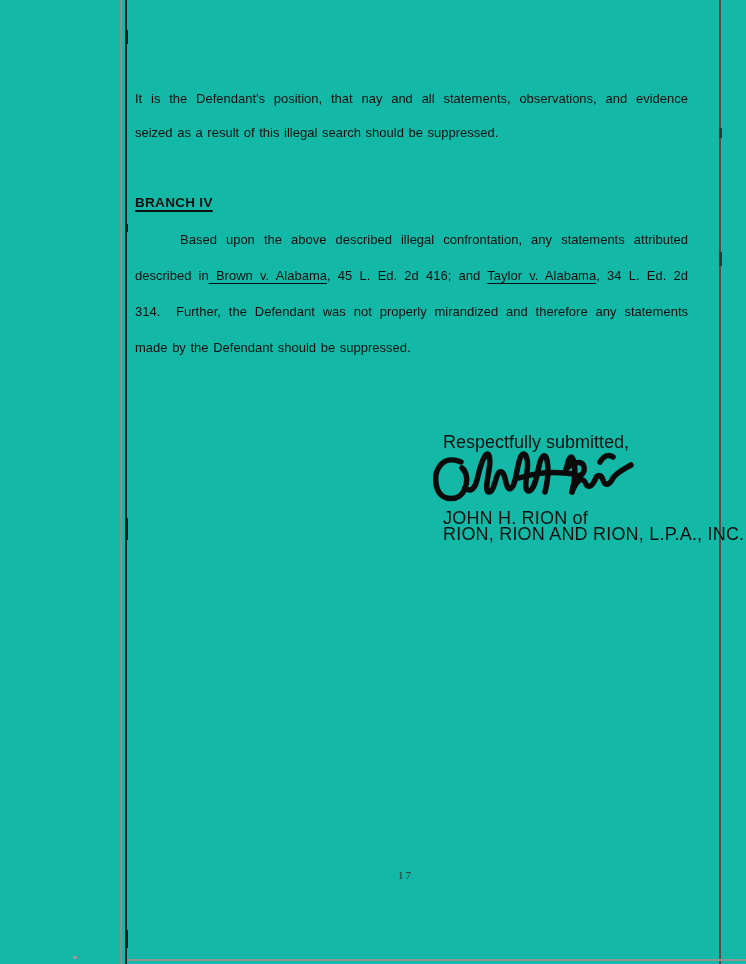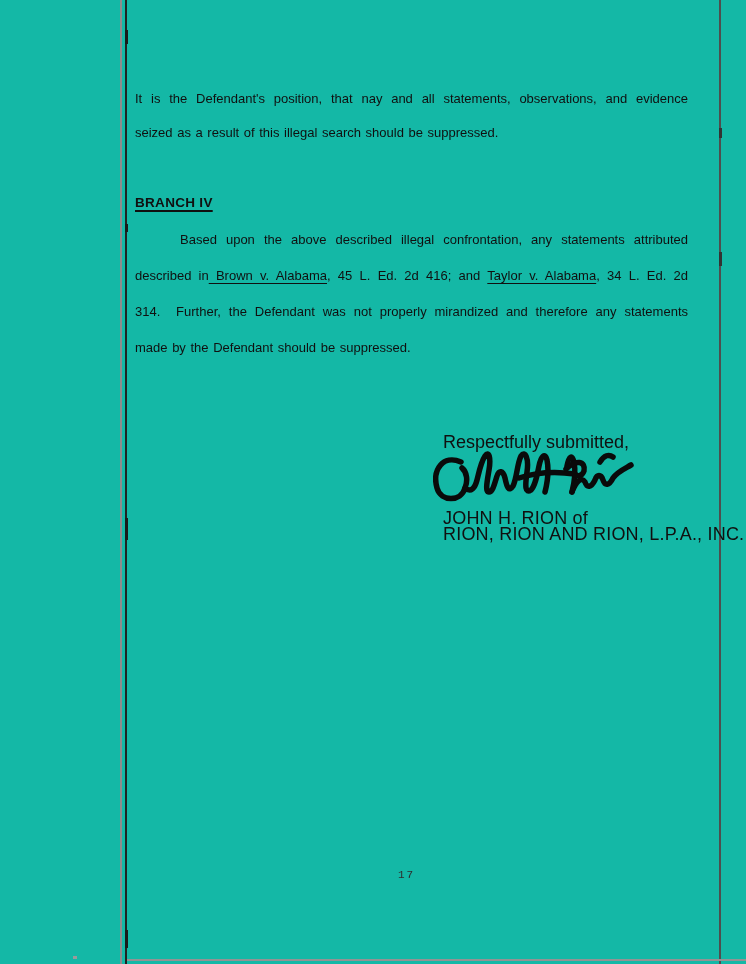--- a/index.html
+++ b/index.html
@@ -50,21 +50,21 @@
 
   
   .sig-block { position: absolute; left: 443px; top: 433px; width: 260px; }
   .sig-closing { font-size: 18px; line-height: 18px; }
   .sig-svg { position: absolute; left: -10px; top: 15px; }
   .sig-names { position: absolute; top: 77px; left: 0; }
   .sig-name-line { font-weight: 400; font-size: 18px; line-height: 16px; letter-spacing: 0.2px; white-space: nowrap; }
 
   .page-number {
     position: absolute; left: 398px; top: 869px;
-    font-family: Liberation Mono, monospace;
+    font-family: Liberation Serif, serif;
     font-size: 11px; letter-spacing: 2px; color: #2e2e2e;
   }
 </style>
 </head>
 <body>
 
 <div class="page">
 
   <div class="vrule left-outer"></div>
   <div class="vrule left-inner"></div>

